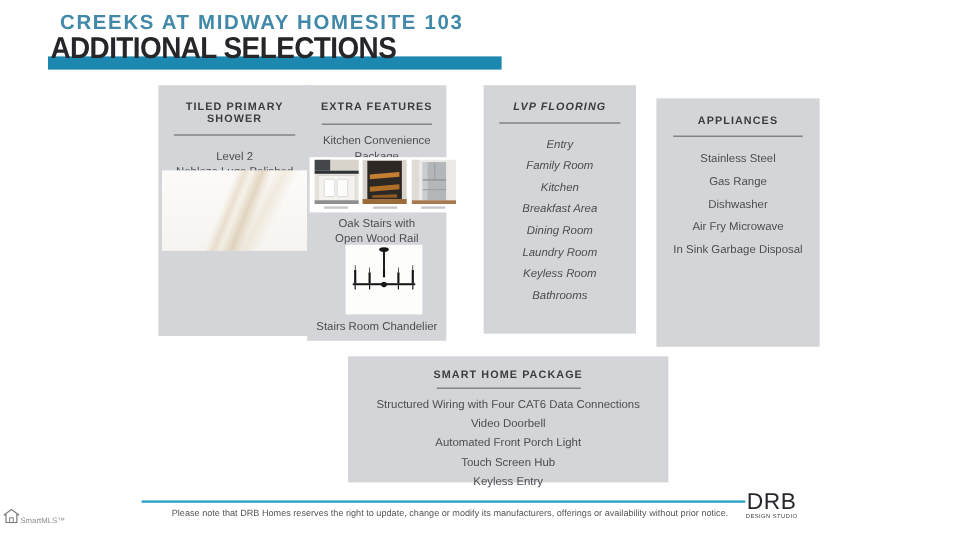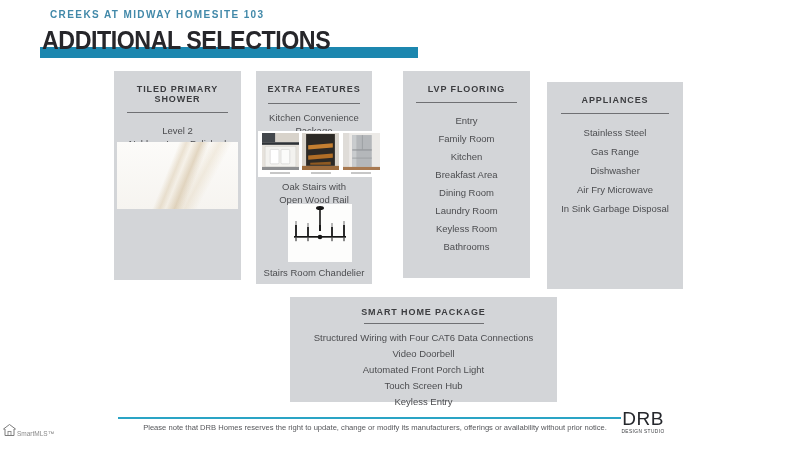--- a/index.html
+++ b/index.html
@@ -5,39 +5,39 @@
   html,body{margin:0;padding:0;}
   body{
     width:800px;height:450px;position:relative;overflow:hidden;
     background:#ffffff;font-family:"Liberation Sans", sans-serif;
   }
   *{box-sizing:border-box;}
 
   
   .community{
     position:absolute;left:50px;top:9px;
-    font-size:10px;font-weight:700;letter-spacing:1.4px;color:#4289a9;
+    font-size:17px;font-weight:700;letter-spacing:1.4px;color:#4289a9;
   }
   .main-title{
     position:absolute;left:42px;top:26px;z-index:2;
     font-size:25px;font-weight:800;color:#26262a;letter-spacing:-0.5px;
     transform:scaleX(.93);transform-origin:left center;white-space:nowrap;
   }
   .title-bar{
     position:absolute;left:40px;top:47px;width:378px;height:11px;
     background:#1c87af;z-index:1;
   }
 
   
   .card{position:absolute;background:#d3d5d8;text-align:center;color:#4c4d50;}
   .c-title{font-size:9px;font-weight:700;letter-spacing:.9px;color:#3b3c3f;padding-top:13px;}
   .c-div{border-top:1px solid #6f7073;width:80%;margin:8px auto 0;height:0;}
   .c-text{font-size:9.5px;color:#4c4d50;line-height:13px;}
 
-  #card-shower{left:114px;top:71px;width:127px;height:209px;}
+  #card-shower{left:132px;top:71px;width:127px;height:209px;}
   #card-shower .lvl{margin-top:11px;}
   .tile{
     position:absolute;left:3px;top:71px;width:121px;height:67px;
     background:
       linear-gradient(112deg, rgba(0,0,0,0) 42%, rgba(196,168,120,.30) 47%, rgba(224,206,172,.18) 51%, rgba(186,155,104,.38) 57%, rgba(0,0,0,0) 63%),
       linear-gradient(118deg, rgba(0,0,0,0) 58%, rgba(205,180,135,.22) 66%, rgba(0,0,0,0) 74%),
       linear-gradient(180deg,#fcfbf9,#f6f4f0);
   }
 
   #card-extra{left:256px;top:71px;width:116px;height:213px;}
@@ -46,21 +46,21 @@
     position:absolute;left:2px;top:60px;width:125px;height:46px;background:#ffffff;
     display:flex;justify-content:space-evenly;align-items:flex-start;padding-top:2px;
   }
   .photo{display:flex;flex-direction:column;align-items:center;}
   .photo svg{display:block;}
   .caption-bar{width:20px;height:2px;background:#c7c7c7;margin-top:2px;}
   .chan-box{
     position:absolute;left:32px;top:133px;width:64px;height:58px;background:#fdfdfc;
   }
 
-  #card-lvp{left:403px;top:71px;width:127px;height:207px;}
+  #card-lvp{left:403px;top:71px;width:127px;height:207px;font-style:italic;}
   #card-lvp .list{margin-top:11px;text-align:center;}
   #card-lvp .c-text{margin-bottom:5px;}
 
   #card-appliances{left:547px;top:82px;width:136px;height:207px;}
   #card-appliances .list{margin-top:12px;}
   #card-appliances .c-text{margin-bottom:6px;}
 
   #card-smart{left:258px;top:297px;width:267px;height:105px;margin-left:32px;}
   #card-smart .c-title{padding-top:10px;}
   #card-smart .c-div{width:120px;margin-top:6px;}

